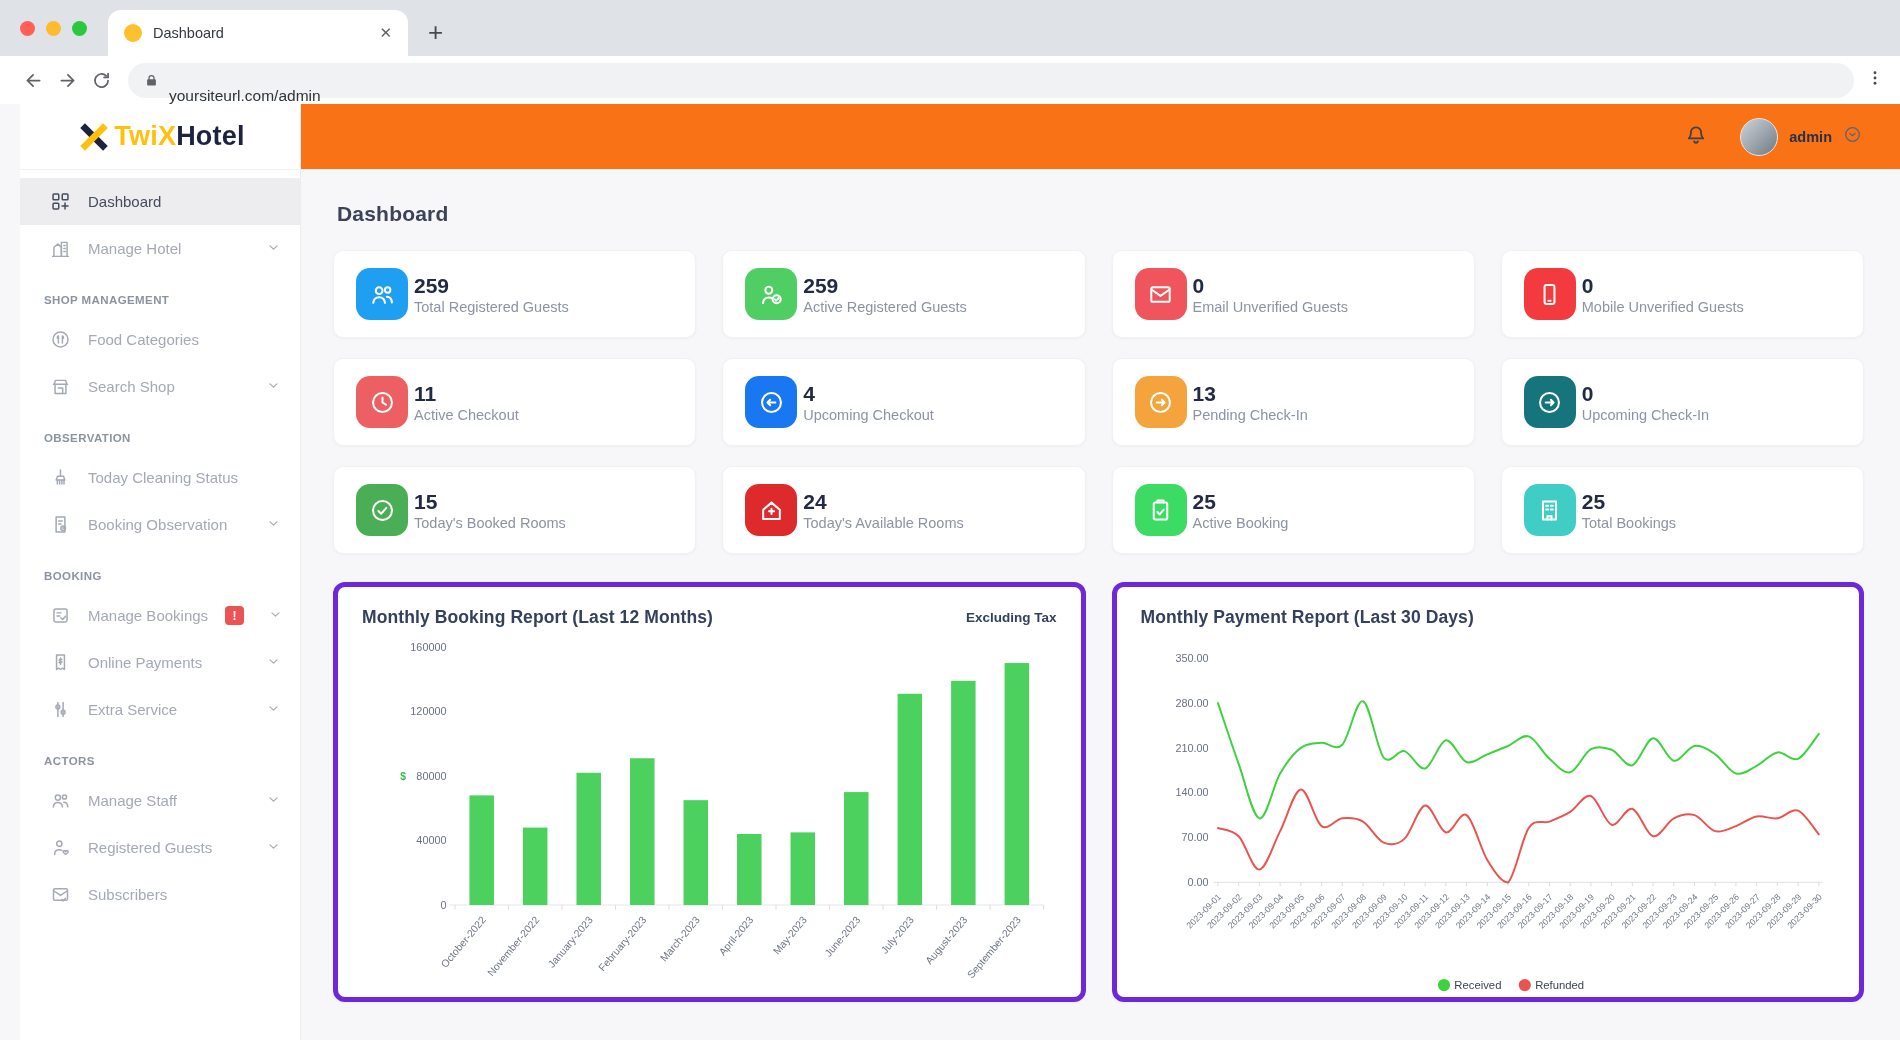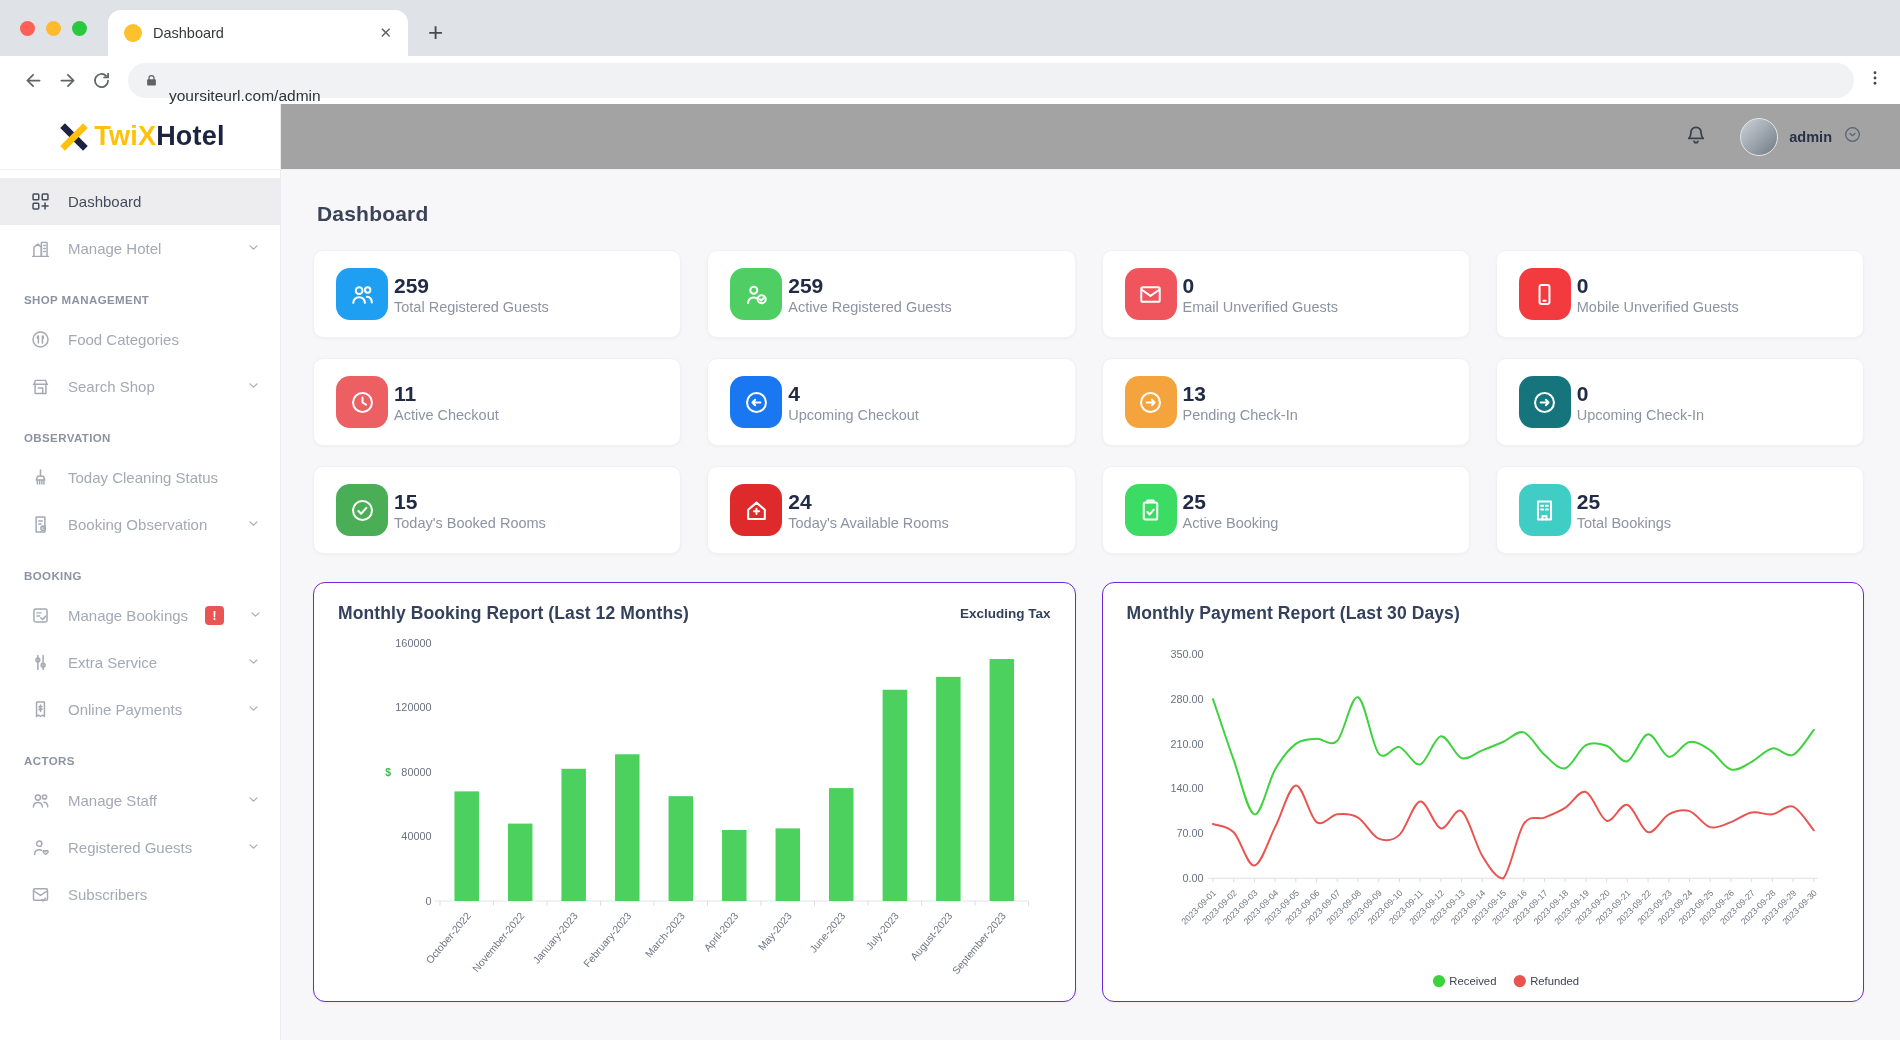--- a/index.html
+++ b/index.html
@@ -19,60 +19,60 @@
   .urlrow { height:48px; background:#fff; display:flex; align-items:center; padding:0 16px; }
   .navbtn { width:34px; height:34px; display:flex; align-items:center; justify-content:center; color:#5f6368; cursor:pointer; flex:none; }
   .navbtn svg { width:21px; height:21px; }
   .urlbar { flex:1; height:35px; background:#f0f2f4; border-radius:18px; display:flex; align-items:center; padding:0 16px; gap:10px; margin-left:10px; cursor:text; }
   .urlbar svg { width:15px; height:15px; color:#5f6368; flex:none; }
   .urltext { font-size:15.5px; color:#2f3337;margin-top:32px; }
   .kebab { margin-left:12px; }
   .kebab svg { width:18px; height:18px; color:#45494e; }
 
   
-  .app { display:flex; height:936px; }
+  .app { display:flex; height:936px;padding-left:20px; }
   .sidebar { width:281px; background:#fff; border-right:1px solid #ececf0; display:flex; flex-direction:column; flex:none; }
   .logo-box { height:66px; border-bottom:1px solid #f0f0f3; display:flex; align-items:center; justify-content:center; cursor:pointer; flex:none; }
   .logo-box svg { width:38px; height:38px; margin-right:1px; }
   .brand1 { font-size:27px; font-weight:bold; color:#ffc10e; letter-spacing:.2px; }
   .brand2 { font-size:27px; font-weight:bold; color:#1b2340; letter-spacing:.2px; }
   .search-box { height:54px; border-bottom:1px solid #f0f0f3; display:flex; align-items:center; padding:0 22px; gap:11px; flex:none; }
   .search-box svg { width:17px; height:17px; color:#c3c7cf; flex:none; }
   .search-box input { border:none; outline:none; font-size:14.5px; color:#6b7280; width:100%; background:transparent; }
   .search-box input::placeholder { color:#c6cad2; }
   .sidenav { flex:1; overflow:hidden; padding-top:8px; }
   .sect { padding:22px 24px 10px 24px; font-size:11.5px; letter-spacing:.4px; color:#8c93a0; font-weight:bold; }
   .item { height:47px; display:flex; align-items:center; padding:0 20px 0 30px; gap:17px; color:#a4a9b4; font-size:15px; cursor:pointer; }
   .item svg.mi { width:21px; height:21px; flex:none; }
   .item .lbl { flex:1; white-space:nowrap; }
   .item.active { background:#ededef; color:#434b5c; }
   .badge { background:#ea5455; color:#fff; width:19px; height:19px; border-radius:4px; font-size:12px; font-weight:bold; display:flex; align-items:center; justify-content:center; margin-right:8px; flex:none; }
   .chev svg { width:13px; height:13px; color:#a8adb8; }
 
   .main { flex:1; display:flex; flex-direction:column; min-width:0; }
-  .topbar { height:66px; background:#a3a3a3; border-bottom:1px solid #f0f0f3; display:flex; align-items:center; justify-content:flex-end; padding:0 38px; gap:32px; flex:none; }
+  .topbar { height:66px; background:#f97316; border-bottom:1px solid #f0f0f3; display:flex; align-items:center; justify-content:flex-end; padding:0 38px; gap:32px; flex:none; }
   .bellbtn { color:#39404f; cursor:pointer; }
   .bellbtn svg { width:24px; height:24px; }
   .profile { display:flex; align-items:center; gap:11px; cursor:pointer; }
   .avatar { width:38px; height:38px; border-radius:50%; background:linear-gradient(135deg,#cdd3d8 0%,#9aa2ab 55%,#6f7881 100%); border:1px solid #e2e5e8; }
   .uname { font-size:14.5px; font-weight:bold; color:#273149; }
   .profchev svg { width:19px; height:19px; color:#5b6474; }
 
   .content { padding:26px 36px 0 32px; background:#f7f7f9; flex:1; }
   .page-title { font-size:21px; color:#3a4358; font-weight:600; margin:6px 0 24px 4px; letter-spacing:.2px; }
 
   .stats { display:grid; grid-template-columns:repeat(4,1fr); gap:20px 26px; }
   .scard { background:#fff; border-radius:10px; height:88px; display:flex; align-items:center; gap:6px; padding:0 22px; border:1px solid #f1f1f4; box-shadow:0 1px 3px rgba(20,20,43,.04); }
   .sicon { width:52px; height:52px; border-radius:14px; display:flex; align-items:center; justify-content:center; color:#fff; flex:none; }
   .sicon svg { width:27px; height:27px; }
   .sval { font-size:21px; font-weight:bold; color:#222b45; line-height:1.2; }
   .slbl { font-size:14.5px; color:#8c93a2; white-space:nowrap; }
 
   .charts { display:grid; grid-template-columns:1fr 1fr; gap:26px; margin-top:28px; }
-  .ccard { background:#fff; border-radius:12px; border:1px solid #6d28d9; box-shadow:0 1px 3px rgba(20,20,43,.04); padding:20px 24px 4px 24px; height:420px; }
+  .ccard { background:#fff; border-radius:12px; border:5px solid #6d28d9; box-shadow:0 1px 3px rgba(20,20,43,.04); padding:20px 24px 4px 24px; height:420px; }
   .chead { display:flex; justify-content:space-between; align-items:center; }
   .ctitle { font-size:17.5px; font-weight:600; color:#33415c; letter-spacing:.1px; }
   .cnote { font-size:13.5px; color:#33415c; font-weight:600; }
   svg.chart { width:100%; height:372px; display:block; margin-top:2px; }
   .ax   { font-size:11.5px; fill:#6a7280; }
   .axc  { font-size:11px;   fill:#6e7683; }
   .axd  { font-size:9.3px;  fill:#6e7683; }
   .tickl{ stroke:#d8dbe0; }
   .axline{ stroke:#e4e6ea; stroke-width:1.2; }
   .cur  { font-size:11px; fill:#3bbf4a; font-weight:bold; }
@@ -223,38 +223,38 @@
           </svg>
           <span class="lbl">Manage Bookings</span>
           <span class="badge">!</span>
           <span class="chev"><svg viewBox="0 0 24 24" fill="none" stroke="currentColor" stroke-width="2.4" stroke-linecap="round" stroke-linejoin="round">
               <path d="M5.5 9l6.5 6 6.5-6"></path>
             </svg></span>
         </div>
         <div class="item">
           <svg class="mi" viewBox="0 0 24 24">
             <g fill="none" stroke="currentColor" stroke-width="1.7" stroke-linecap="round" stroke-linejoin="round">
+              <path d="M7.5 3.5h9V20l-2.25-1.5L12 20l-2.25-1.5L7.5 20z"></path>
+              <path d="M12 6.8v7.4M13.6 8.6c-1-.8-3-.6-3.1.5-.1 1.4 3.2 1 3.1 2.4-.1 1.1-2.3 1.3-3.3.4"></path>
+            </g>
+          </svg>
+          <span class="lbl">Online Payments</span>
+          <span class="chev"><svg viewBox="0 0 24 24" fill="none" stroke="currentColor" stroke-width="2.4" stroke-linecap="round" stroke-linejoin="round">
+              <path d="M5.5 9l6.5 6 6.5-6"></path>
+            </svg></span>
+        </div>
+        <div class="item">
+          <svg class="mi" viewBox="0 0 24 24">
+            <g fill="none" stroke="currentColor" stroke-width="1.7" stroke-linecap="round" stroke-linejoin="round">
               <path d="M9 4v16M15 4v16"></path>
               <circle cx="9" cy="9" r="2.2"></circle>
               <circle cx="15" cy="15" r="2.2"></circle>
             </g>
           </svg>
           <span class="lbl">Extra Service</span>
-          <span class="chev"><svg viewBox="0 0 24 24" fill="none" stroke="currentColor" stroke-width="2.4" stroke-linecap="round" stroke-linejoin="round">
-              <path d="M5.5 9l6.5 6 6.5-6"></path>
-            </svg></span>
-        </div>
-        <div class="item">
-          <svg class="mi" viewBox="0 0 24 24">
-            <g fill="none" stroke="currentColor" stroke-width="1.7" stroke-linecap="round" stroke-linejoin="round">
-              <path d="M7.5 3.5h9V20l-2.25-1.5L12 20l-2.25-1.5L7.5 20z"></path>
-              <path d="M12 6.8v7.4M13.6 8.6c-1-.8-3-.6-3.1.5-.1 1.4 3.2 1 3.1 2.4-.1 1.1-2.3 1.3-3.3.4"></path>
-            </g>
-          </svg>
-          <span class="lbl">Online Payments</span>
           <span class="chev"><svg viewBox="0 0 24 24" fill="none" stroke="currentColor" stroke-width="2.4" stroke-linecap="round" stroke-linejoin="round">
               <path d="M5.5 9l6.5 6 6.5-6"></path>
             </svg></span>
         </div>
         <div class="sect">ACTORS</div>
         <div class="item">
           <svg class="mi" viewBox="0 0 24 24">
             <g fill="none" stroke="currentColor" stroke-width="1.7" stroke-linecap="round" stroke-linejoin="round">
               <circle cx="9" cy="8.6" r="3"></circle>
               <path d="M3.8 19.4c.3-3.2 2.2-5 5.2-5s4.9 1.8 5.2 5"></path>

